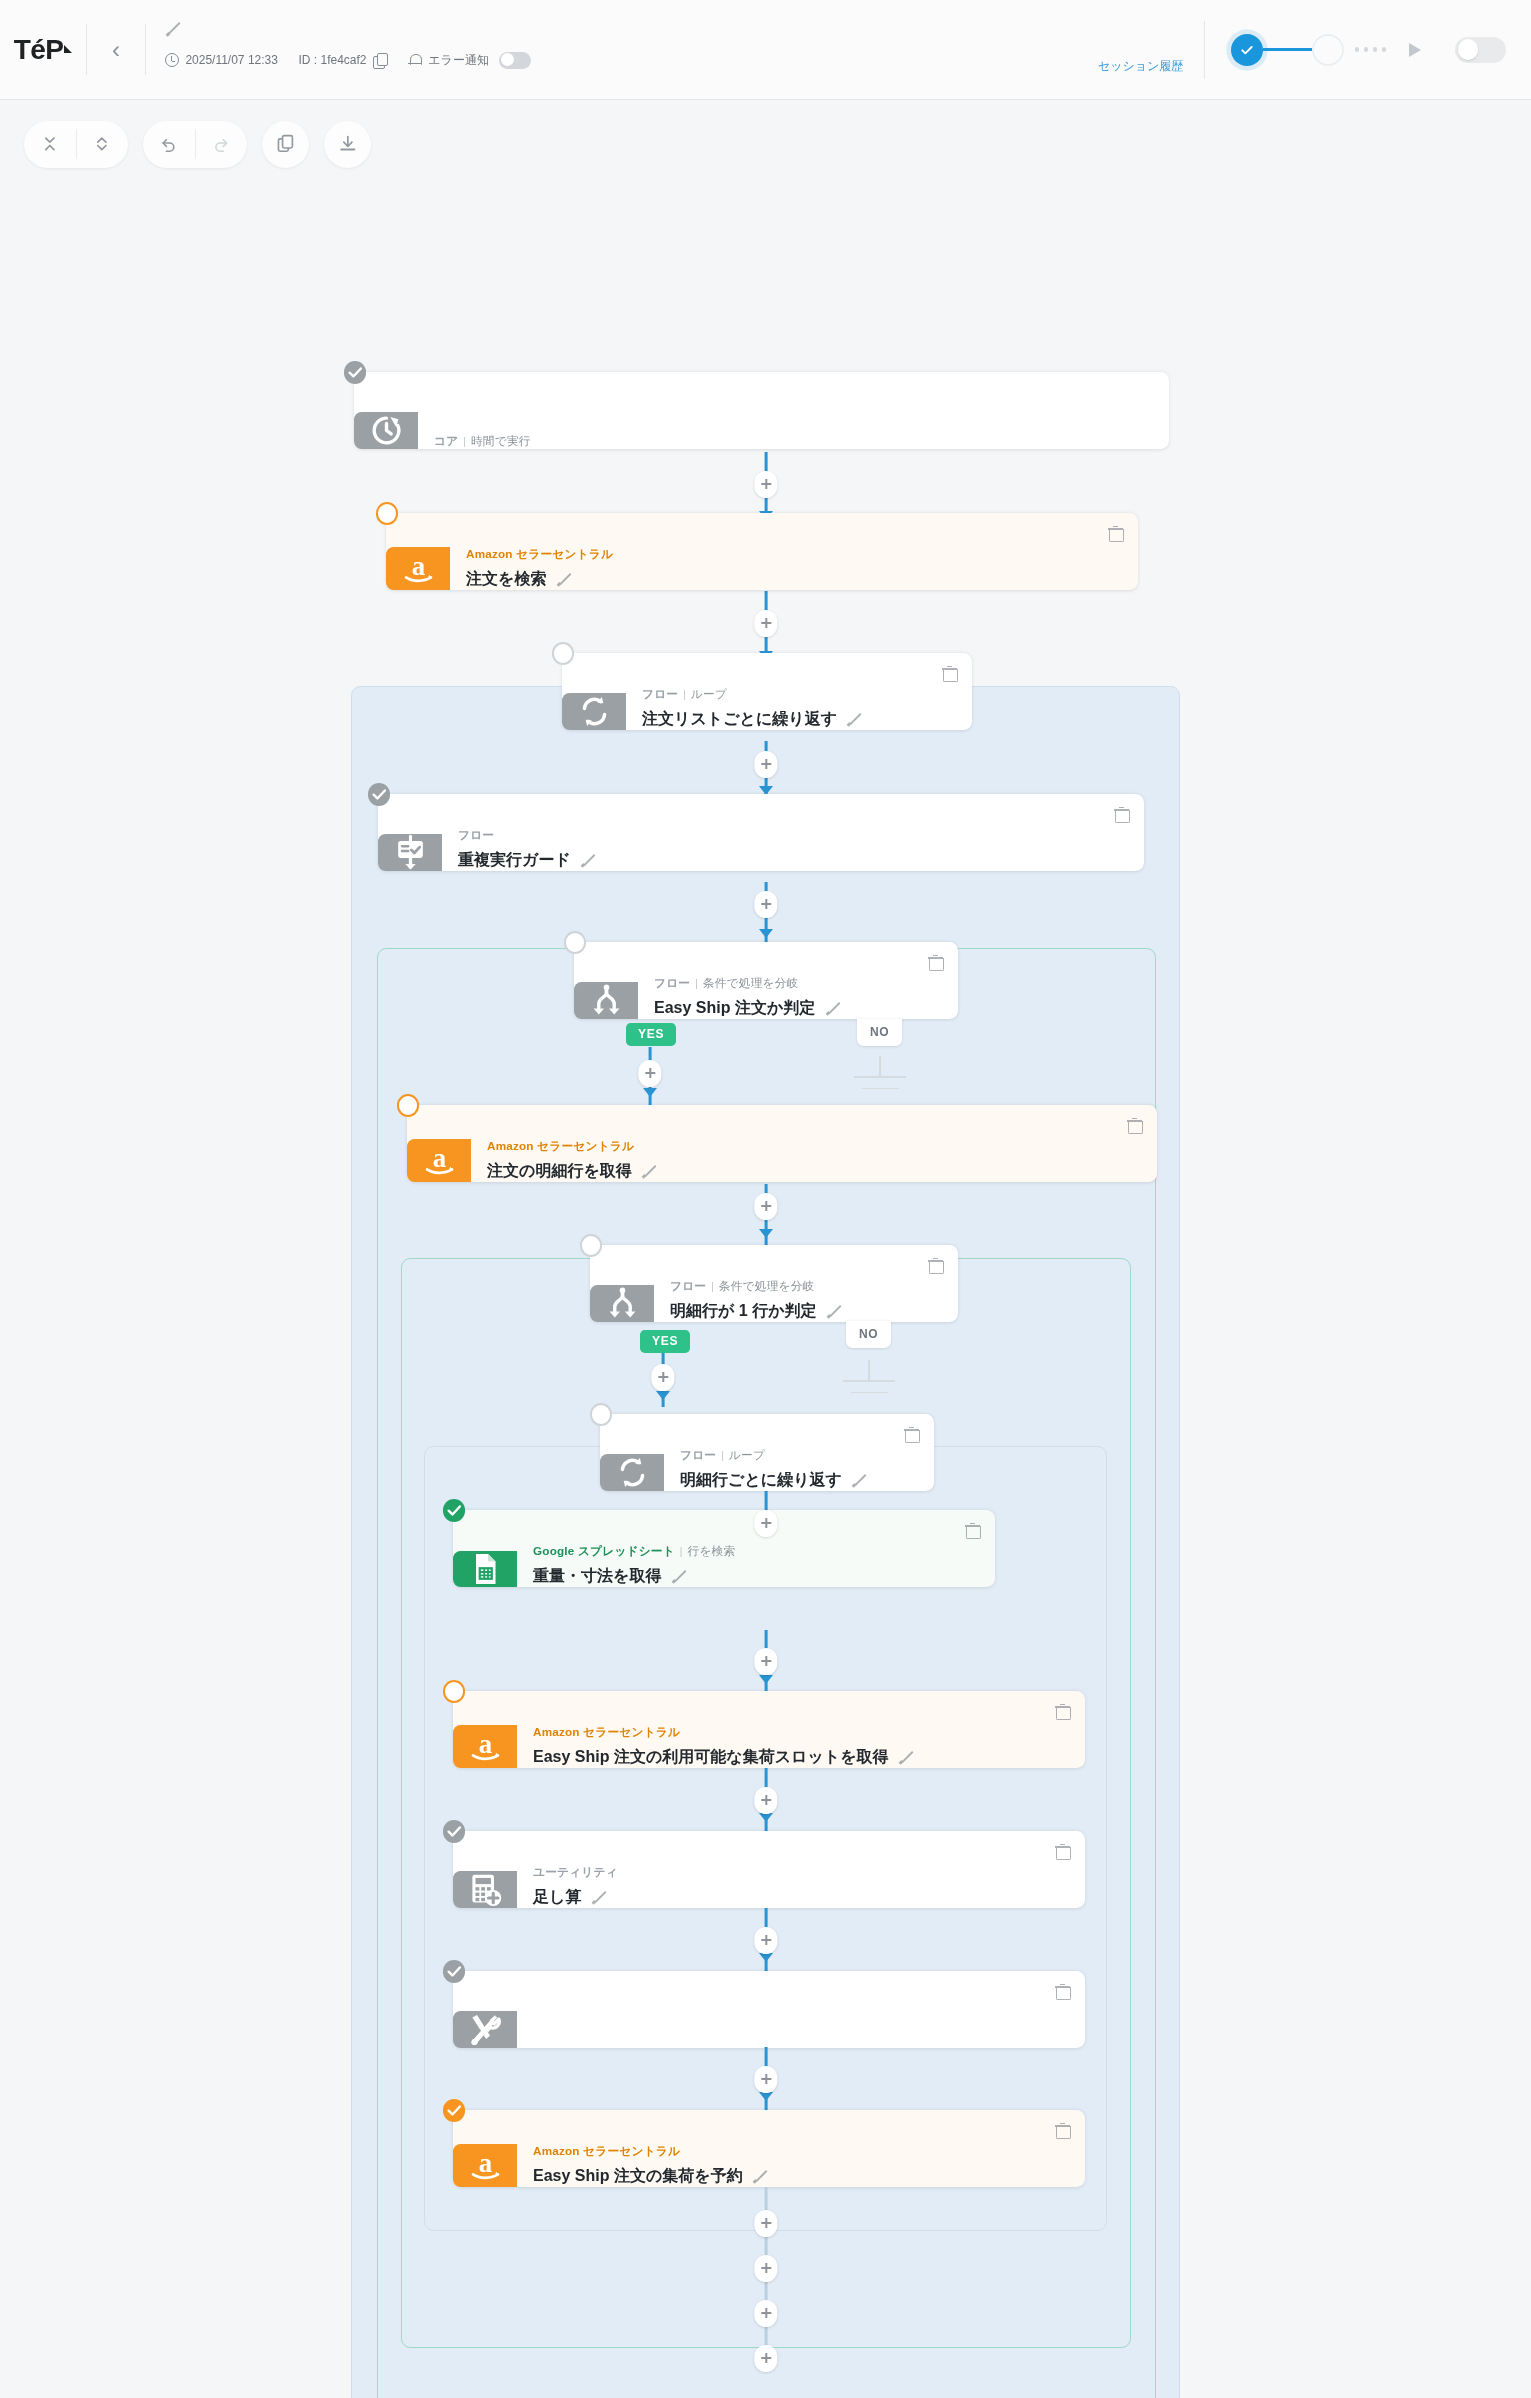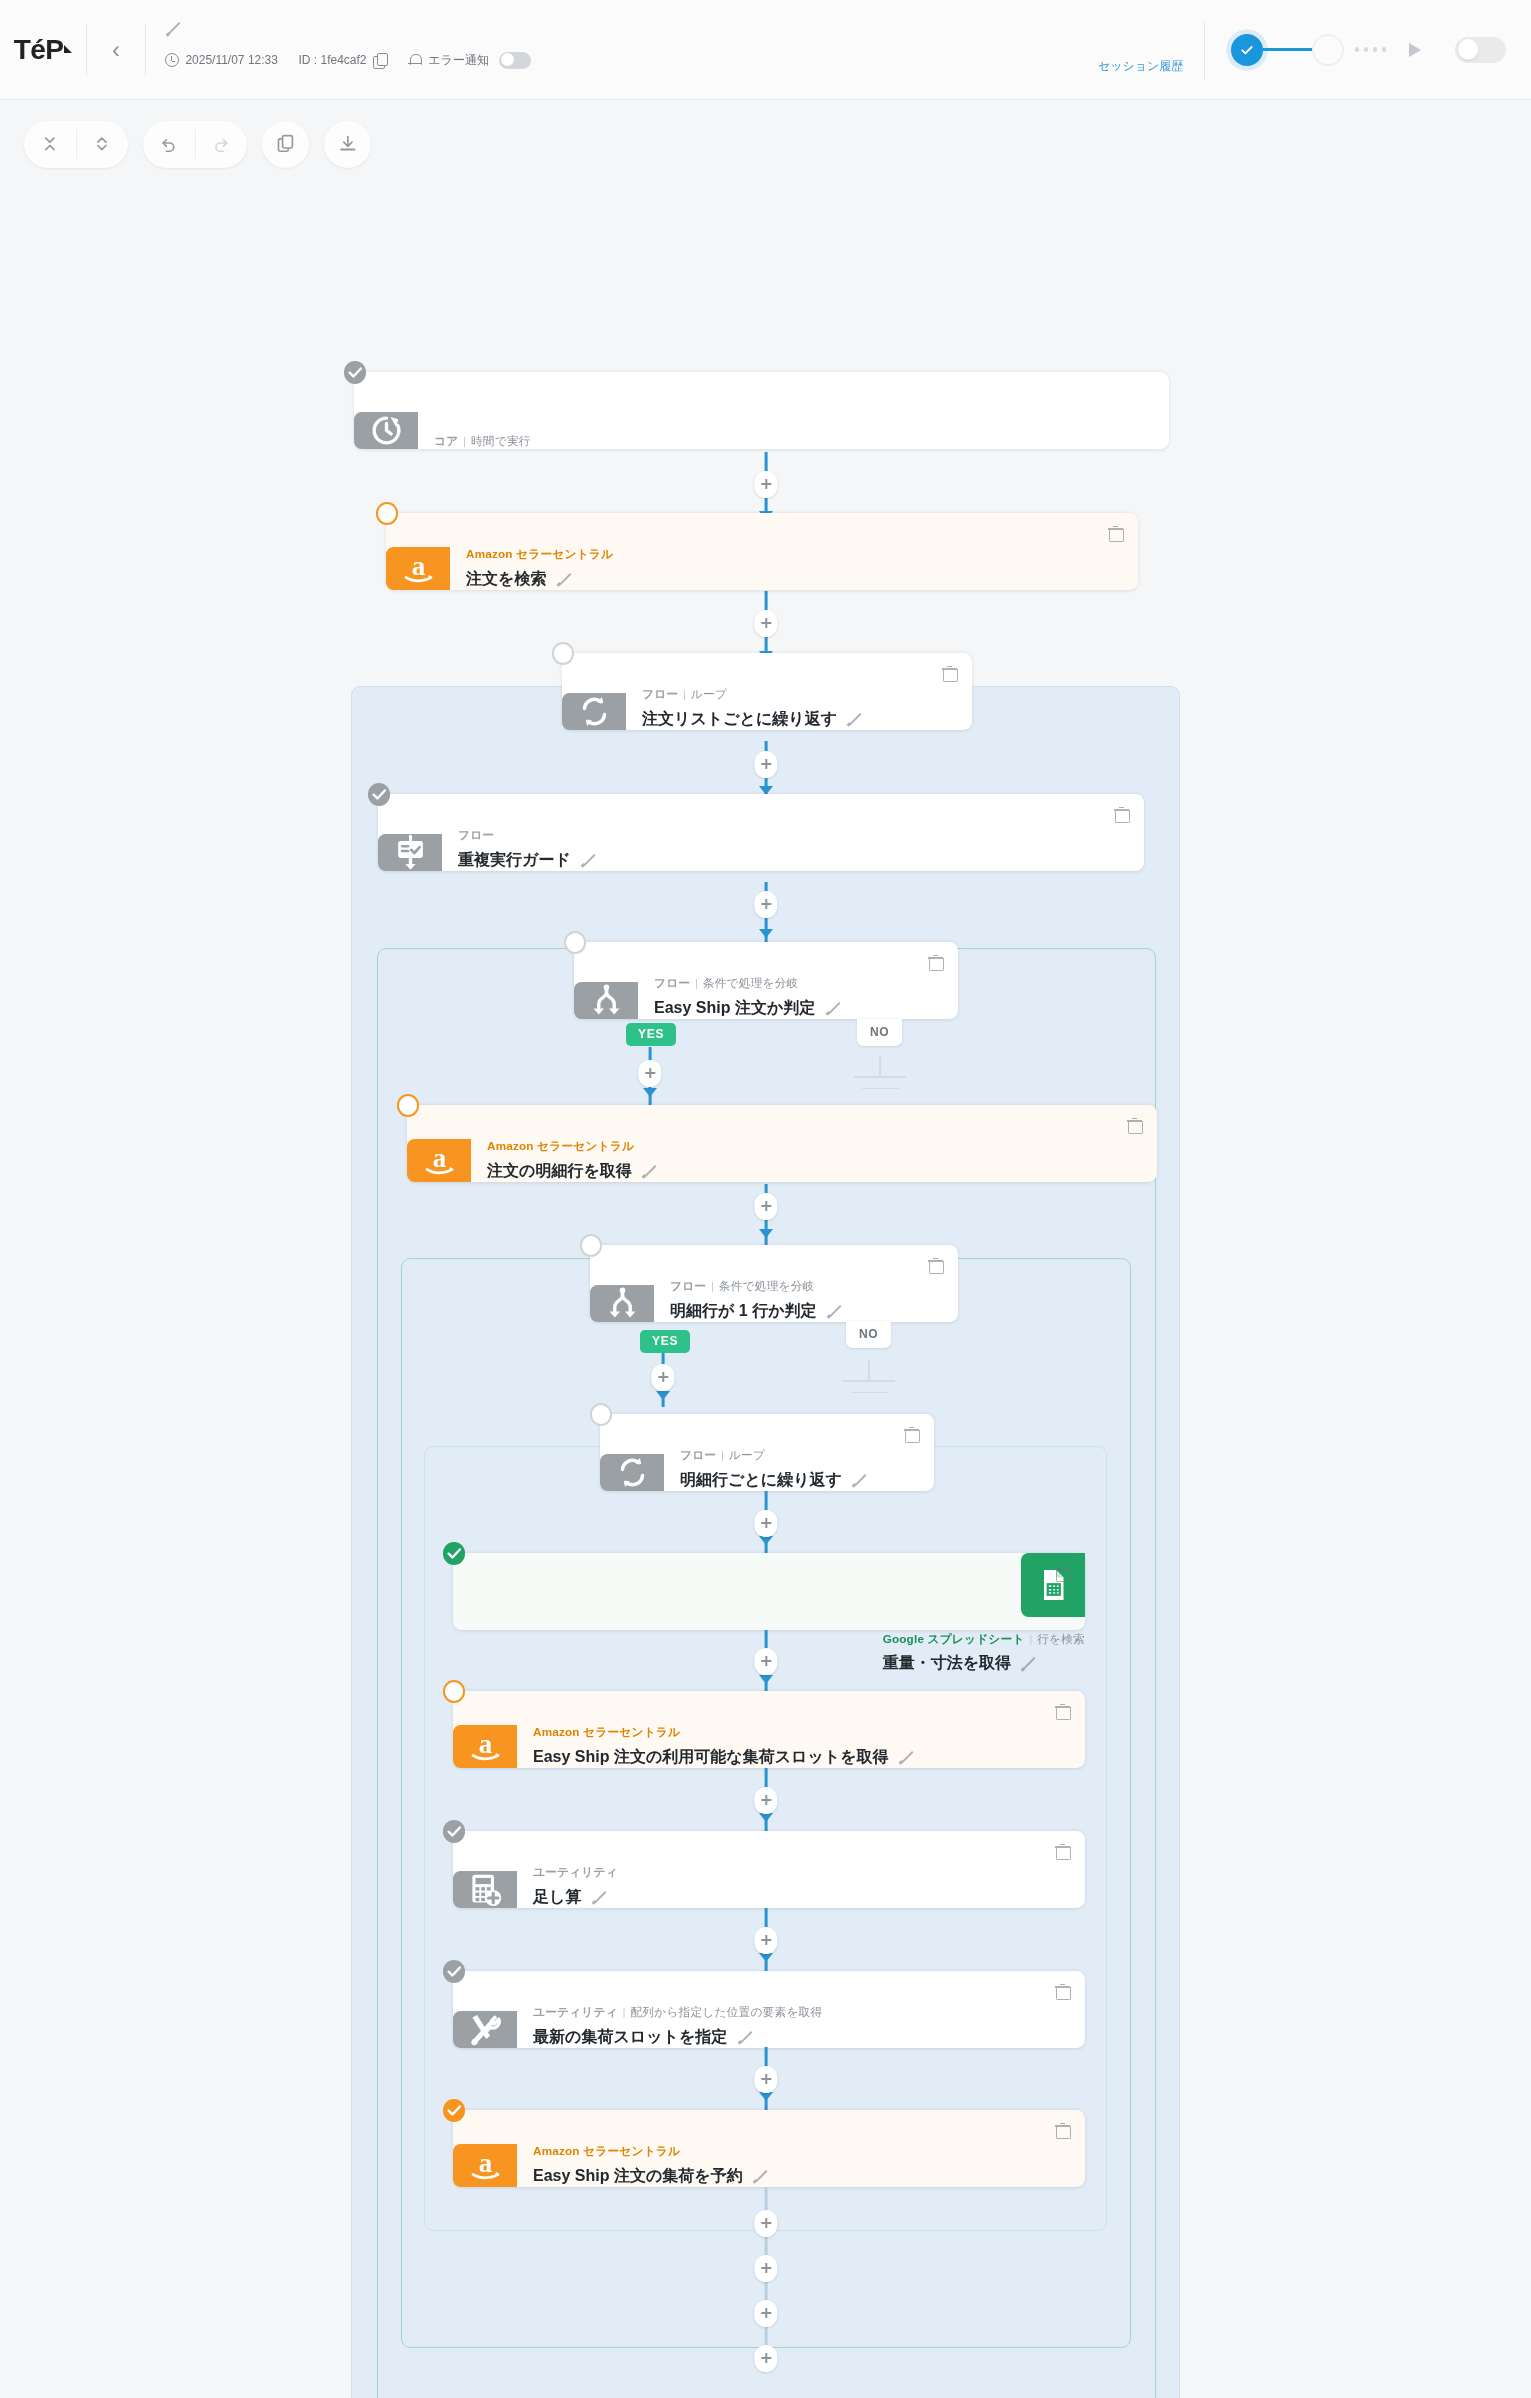--- a/index.html
+++ b/index.html
@@ -537,21 +537,21 @@
     </div>
     <span class="trash">
         <i></i>
       </span>
   </div>
 
   <div class="conn" style="left:766px; top:1323px; height:94px;"></div>
   <div class="arrowhead" style="left:766px; top:1368px;"></div>
   <div class="plus" style="left:766px; top:1342px;"></div>
 
-  <div class="node gs" style="left:453px; top:1385px; width:632px;flex-direction:column;">
+  <div class="node gs" style="left:453px; top:1342px; width:542px;">
     <span class="bullet check-green">
       <svg viewBox="0 0 24 24">
           <path d="M6 12.5l4 4 8-8.5" fill="none" stroke="#fff" stroke-width="2.6" stroke-linecap="round" stroke-linejoin="round"></path>
         </svg>
     </span>
     <div class="node-icon ic-gs">
       <svg viewBox="0 0 24 24" style="width:36px;height:36px;">
         <path d="M6 2h8l5 5v15H6z" fill="#fff"></path>
         <path d="M14 2l5 5h-5z" fill="#c9e7d6"></path>
         <rect x="8.5" y="11.5" width="8" height="7" fill="none" stroke="#21a366" stroke-width="1.5"></rect>
@@ -652,29 +652,20 @@
         </svg>
     </span>
     <div class="node-icon ic-grey">
       <svg viewBox="0 0 24 24" style="width:37px;height:37px;">
         <path d="M3.5 4.2l3-1.6 8.5 13.5-2.6 2z" fill="#fff"></path>
         <path d="M4.5 20.5l11-12.5" stroke="#fff" stroke-width="3.2" stroke-linecap="round"></path>
         <path d="M18.8 3.5l-3 3 1.8 1.8 3-3a4.2 4.2 0 0 1-5.6 5.4l-2.1 2.3" fill="none" stroke="#fff" stroke-width="2.2" stroke-linejoin="round"></path>
         <circle cx="5" cy="20" r="2" fill="#fff"></circle>
       </svg>
     </div>
-    <div class="node-body">
-      <div class="node-cat">
-        <span>ユーティリティ</span><span class="sep">|</span><span class="sub">配列から指定した位置の要素を取得</span>
-      </div>
-      <div class="node-title-row">
-        <span class="node-title">最新の集荷スロットを指定</span>
-        <span class="pencil"></span>
-      </div>
-    </div>
     <span class="trash">
         <i></i>
       </span>
   </div>
 
   <div class="conn" style="left:766px; top:1879px; height:94px;"></div>
   <div class="arrowhead" style="left:766px; top:1924px;"></div>
   <div class="plus" style="left:766px; top:1898px;"></div>
 
   <div class="node amz" style="left:453px; top:1942px; width:632px;">

